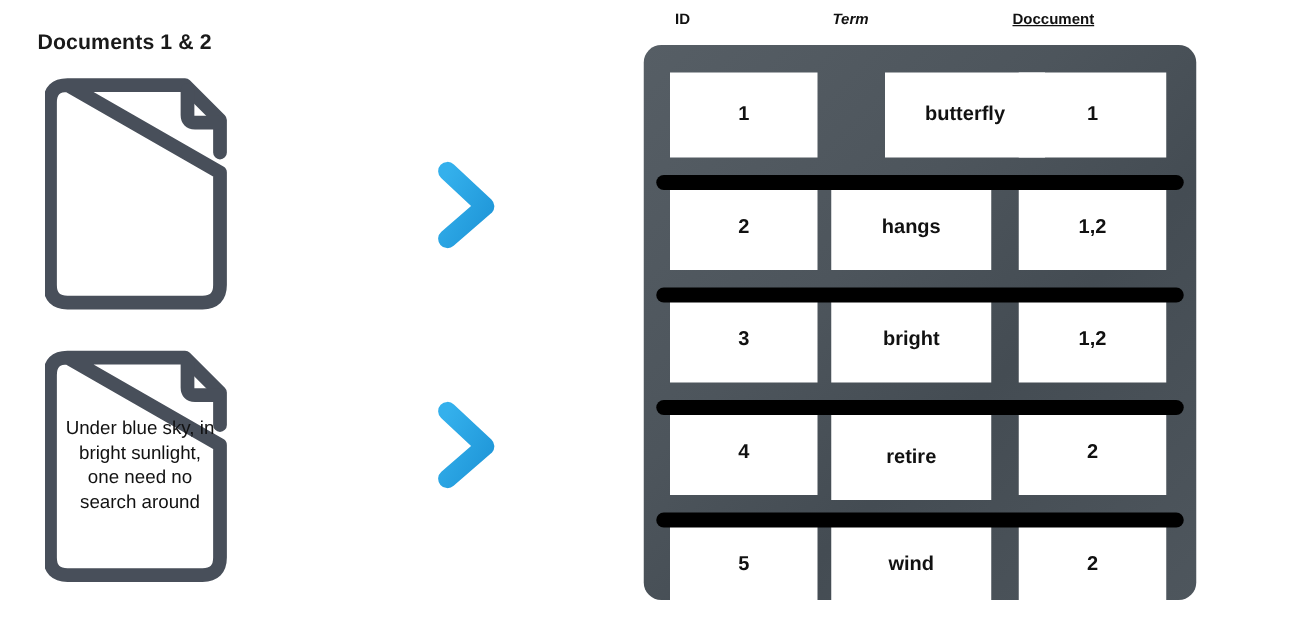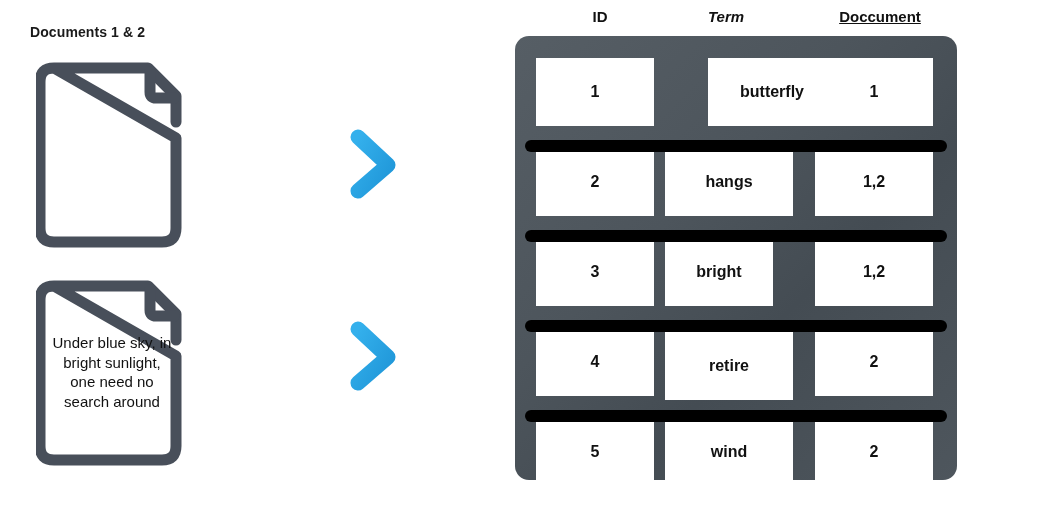--- a/index.html
+++ b/index.html
@@ -15,21 +15,21 @@
     overflow: hidden;
     font-family: "Liberation Sans", sans-serif;
     -webkit-font-smoothing: antialiased;
   }
 
   
   #docs-heading {
     position: absolute;
     left: 30px;
     top: 24px;
-    font-size: 14px;
+    font-size: 17px;
     font-weight: bold;
     color: #1a1a1a;
     letter-spacing: .1px;
     white-space: nowrap;
   }
 
   
   .doc-card {
     position: absolute;
     width: 152px;
@@ -88,24 +88,23 @@
   #table-headers {
     position: absolute;
     left: 0;
     top: 0;
     width: 442px;
     height: 28px;
   }
   .col-header {
     position: absolute;
     top: 0;
-    font-size: 15px;
+    font-size: 12px;
     font-weight: bold;
     color: #111111;
-    text-align: center;
     white-space: nowrap;
   }
   #col-header-0 { left: 25px;  width: 120px; }
   #col-header-1 { left: 151px; width: 120px; font-style: italic; }
   #col-header-2 { left: 295px; width: 140px; text-decoration: underline; }
 
   #table-frame {
     position: absolute;
     left: 0;
     top: 28px;
@@ -225,21 +224,21 @@
   <div id="table-frame">
     <div id="cells-grid">
 
     <div class="t-cell" style="left: 21px; top: 22px; width: 118px; height: 68px;">1</div>
         <div class="t-cell" style="left: 150px; top: 22px; width: 128px; height: 68px; margin-left: 43px;">butterfly</div>
         <div class="t-cell" style="left: 300px; top: 22px; width: 118px; height: 68px;">1</div>
         <div class="t-cell" style="left: 21px; top: 112px; width: 118px; height: 68px;">2</div>
         <div class="t-cell" style="left: 150px; top: 112px; width: 128px; height: 68px;">hangs</div>
         <div class="t-cell" style="left: 300px; top: 112px; width: 118px; height: 68px;">1,2</div>
         <div class="t-cell" style="left: 21px; top: 202px; width: 118px; height: 68px;">3</div>
-        <div class="t-cell" style="left: 150px; top: 202px; width: 108px; height: 68px;">bright</div>
+        <div class="t-cell" style="left: 150px; top: 202px; width: 128px; height: 68px;">bright</div>
         <div class="t-cell" style="left: 300px; top: 202px; width: 118px; height: 68px;">1,2</div>
         <div class="t-cell" style="left: 21px; top: 292px; width: 118px; height: 68px;">4</div>
         <div class="t-cell" style="left: 150px; top: 296px; width: 128px; height: 68px;">retire</div>
         <div class="t-cell" style="left: 300px; top: 292px; width: 118px; height: 68px;">2</div>
         <div class="t-cell" style="left: 21px; top: 382px; width: 118px; height: 68px;">5</div>
         <div class="t-cell" style="left: 150px; top: 382px; width: 128px; height: 68px;">wind</div>
         <div class="t-cell" style="left: 300px; top: 382px; width: 118px; height: 68px;">2</div>
         <div class="row-sep" style="top: 104px;"></div>
         <div class="row-sep" style="top: 194px;"></div>
         <div class="row-sep" style="top: 284px;"></div>

